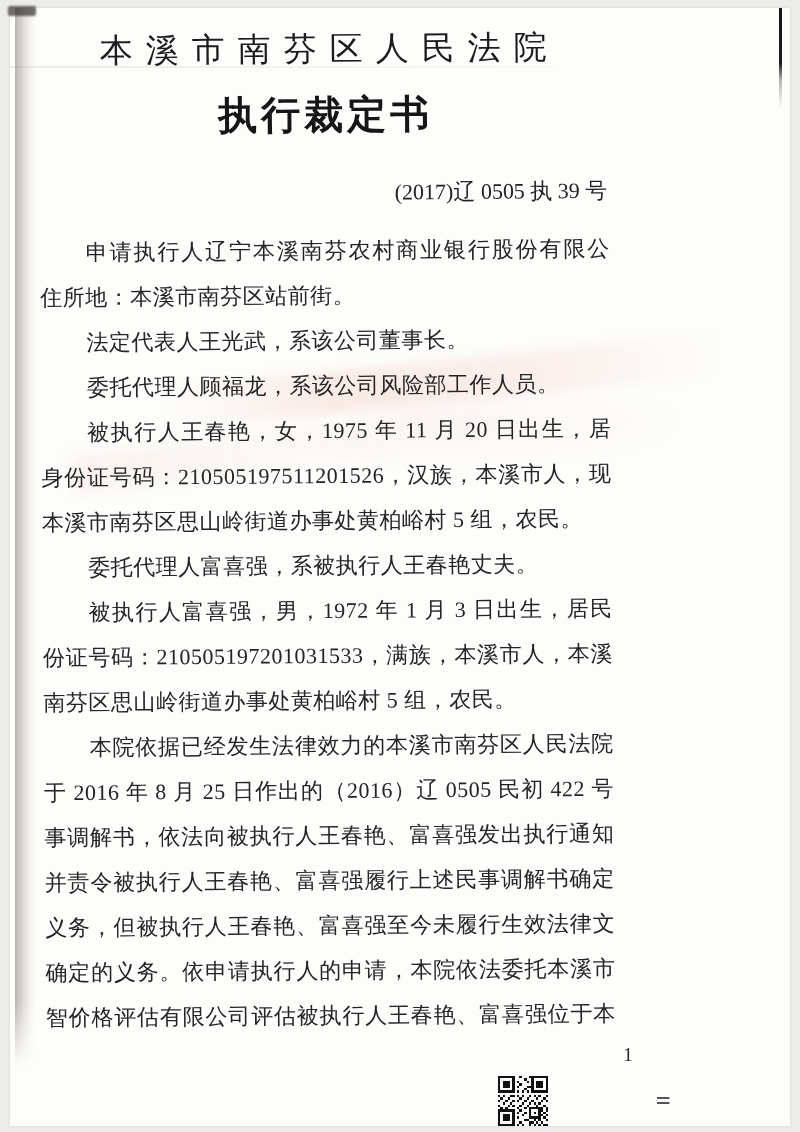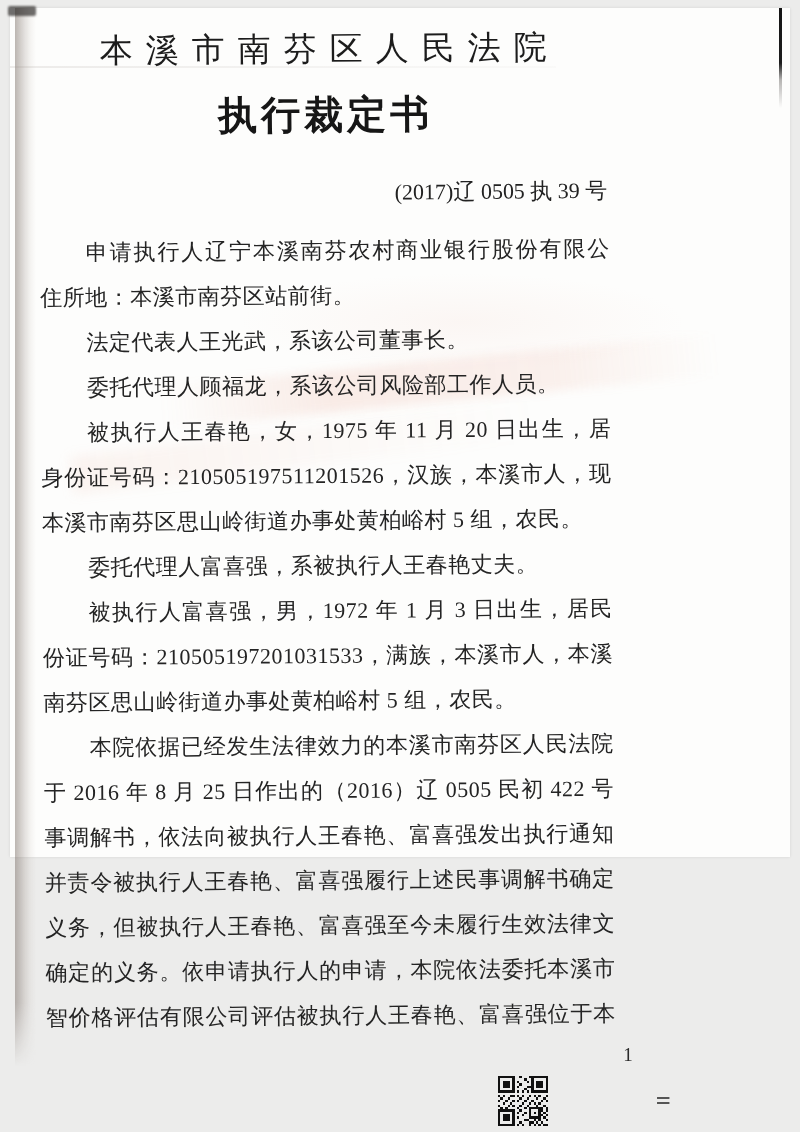--- a/index.html
+++ b/index.html
@@ -2,21 +2,21 @@
 <html><head>
 <meta charset="utf-8">
 <style>
   html,body{margin:0;padding:0;}
   body{
     width:800px;height:1132px;position:relative;overflow:hidden;
     background:#ececeb;
     font-family:"Liberation Serif","DejaVu Serif",serif;
   }
   .page{
-    position:absolute;left:10px;top:8px;width:780px;height:849px;
+    position:absolute;left:10px;top:8px;width:780px;height:1118px;
     background:
       radial-gradient(ellipse 320px 70px at 58% 37%, rgba(236,184,168,0.10), transparent 70%),
       #fdfdfc;
     box-shadow:0 0 3px rgba(0,0,0,0.10);
   }
   
   .edge-left{
     position:absolute;left:5px;top:0;width:21px;height:1058px;
     background:linear-gradient(to right, rgba(122,110,103,0.50), rgba(158,147,139,0.28) 45%, rgba(192,182,174,0.12) 75%, transparent);
     -webkit-mask-image:linear-gradient(to bottom,#000 94%,transparent);

